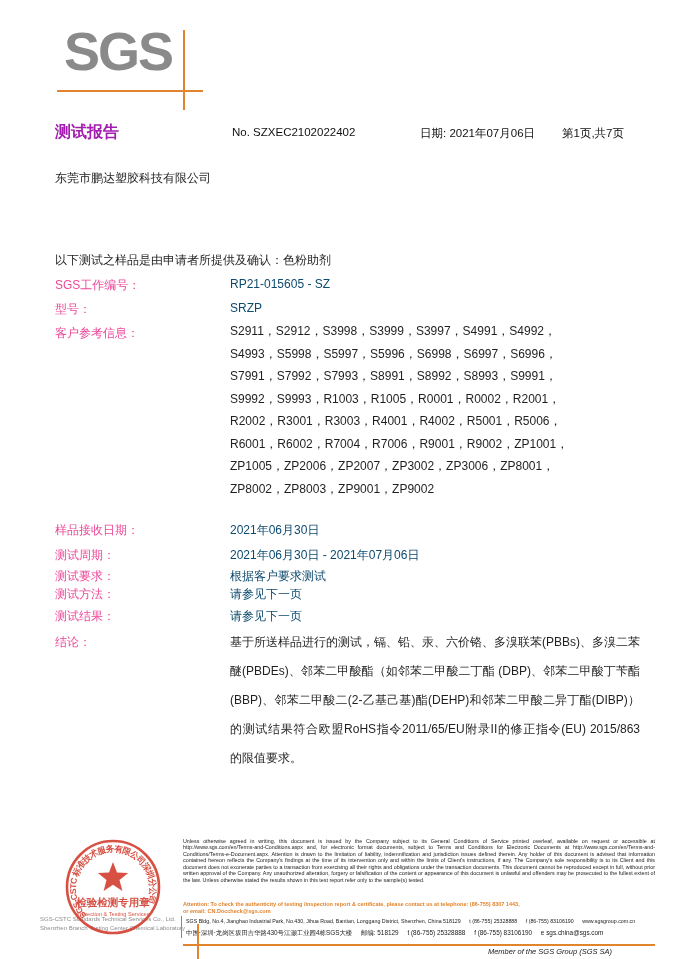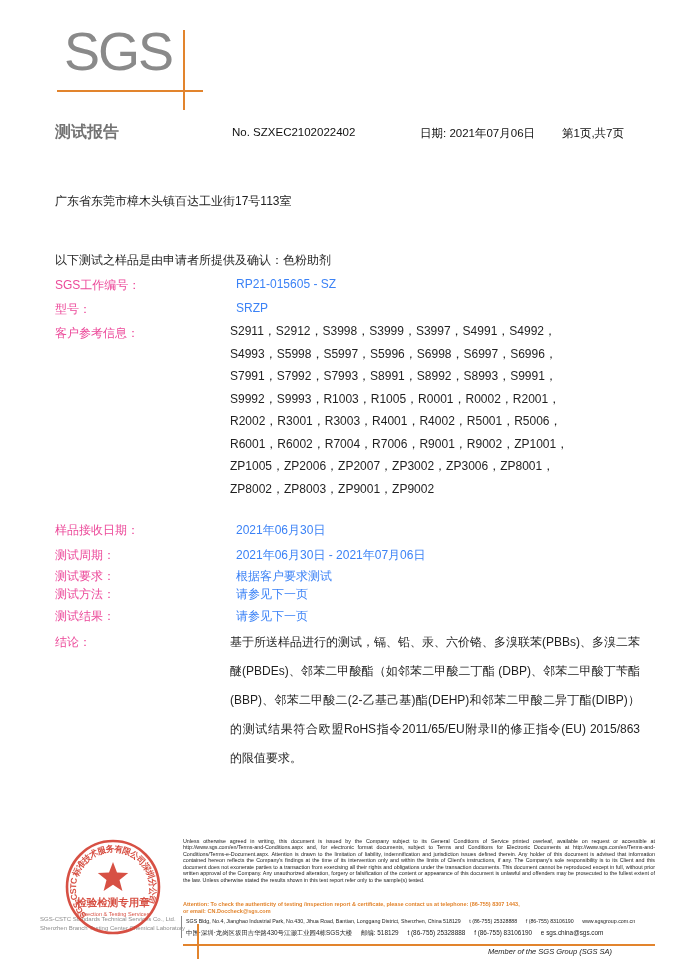--- a/index.html
+++ b/index.html
@@ -1,35 +1,35 @@
 <!DOCTYPE html>
 <html><head>
 <meta charset="utf-8">
 <style>
   html,body{margin:0;padding:0;background:#ffffff;}
   #page{
     position:relative; width:677px; height:959px; background:#ffffff;
     font-family:"Liberation Sans","DejaVu Sans",sans-serif; color:#1f1f1f; overflow:hidden;
   }
   
-  .logo-text{position:absolute;left:64px;top:24px;font-size:54px;font-weight:400;
+  .logo-text{position:absolute;left:64px;top:24px;font-size:54px;font-weight:700;
     color:#8a8a8a;letter-spacing:-2px;line-height:1;}
   .logo-hline{position:absolute;left:57px;top:90px;width:146px;height:2px;background:#e2842d;}
   .logo-vline{position:absolute;left:183px;top:30px;width:2px;height:80px;background:#e2842d;}
   
-  .doc-title{position:absolute;left:55px;top:122px;font-size:16px;font-weight:bold;color:#737373;}
+  .doc-title{position:absolute;left:55px;top:122px;font-size:16px;font-weight:bold;color:#a21caf;}
   .hmeta{position:absolute;top:126px;font-size:11.5px;color:#111;}
   .h-no{left:232px;} .h-date{left:420px;} .h-page{left:562px;}
   
   .appl-name{position:absolute;left:55px;top:170px;font-size:12px;}
   .appl-addr{position:absolute;left:55px;top:193px;font-size:12px;}
   
   .statement{position:absolute;left:55px;top:252px;font-size:12px;}
   .flabel{position:absolute;left:55px;font-size:12px;color:#ec4899;}
-  .fvalue{position:absolute;left:236px;font-size:12px;color:#3b82f6;}
+  .fvalue{position:absolute;left:230px;font-size:12px;color:#0c4a6e;}
   .ref-lines{position:absolute;left:230px;top:320px;font-size:12px;line-height:22.5px;}
   .conclusion-text{position:absolute;left:230px;top:628px;width:410px;font-size:12px;
     line-height:29px;text-align:justify;}
   
   .disclaimer{position:absolute;left:183px;top:838px;width:472px;font-size:5.35px;
     line-height:6.45px;text-align:justify;color:#222;}
   .attention{position:absolute;left:183px;top:901px;width:472px;font-size:5.5px;
     line-height:6.5px;font-weight:bold;color:#e2842d;}
   .addr-block{position:absolute;left:181px;top:916px;width:480px;border-left:1px solid #888;
     padding-left:4px;color:#222;}
@@ -51,21 +51,21 @@
 
   <div class="logo-text">SGS</div>
   <div class="logo-hline"></div>
   <div class="logo-vline"></div>
 
   <div class="doc-title">测试报告</div>
   <div class="hmeta h-no">No. SZXEC2102022402</div>
   <div class="hmeta h-date">日期: 2021年07月06日</div>
   <div class="hmeta h-page">第1页,共7页</div>
 
-  <div class="appl-addr">广东省东莞市樟木头镇百达工业街17号113室</div>
+  <div class="appl-name">东莞市鹏达塑胶科技有限公司</div>
 
   <div class="statement">以下测试之样品是由申请者所提供及确认：色粉助剂</div>
 
   <div class="flabel" style="top:277px">SGS工作编号：</div>
   <div class="fvalue" style="top:277px">RP21-015605 - SZ</div>
 
   <div class="flabel" style="top:301px">型号：</div>
   <div class="fvalue" style="top:301px">SRZP</div>
 
   <div class="flabel" style="top:325px">客户参考信息：</div>

